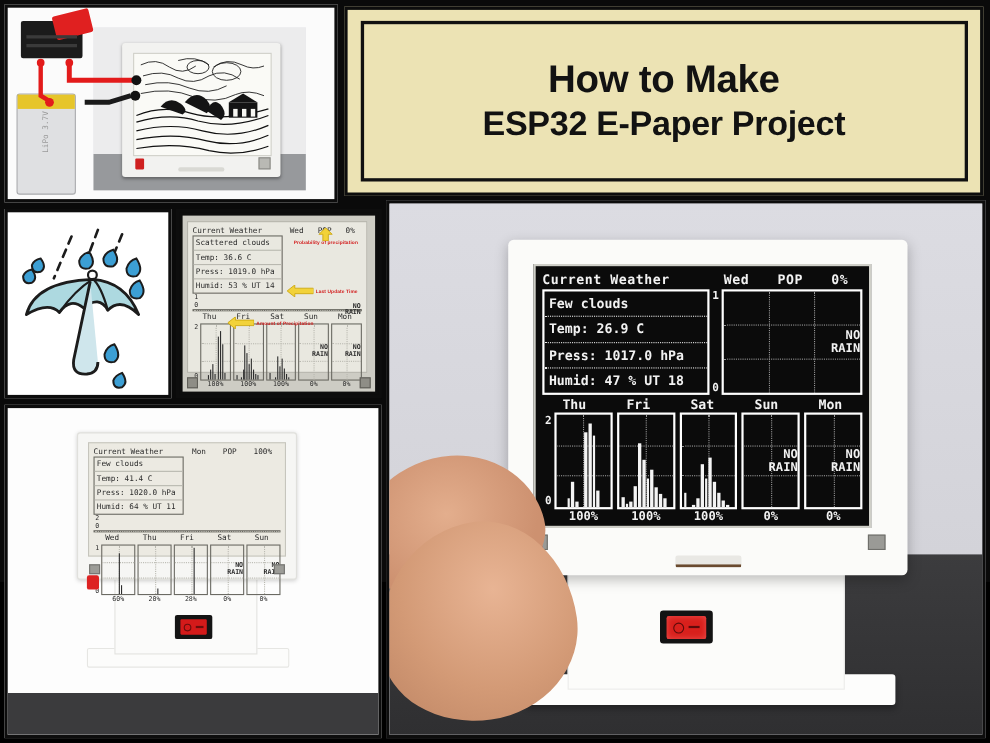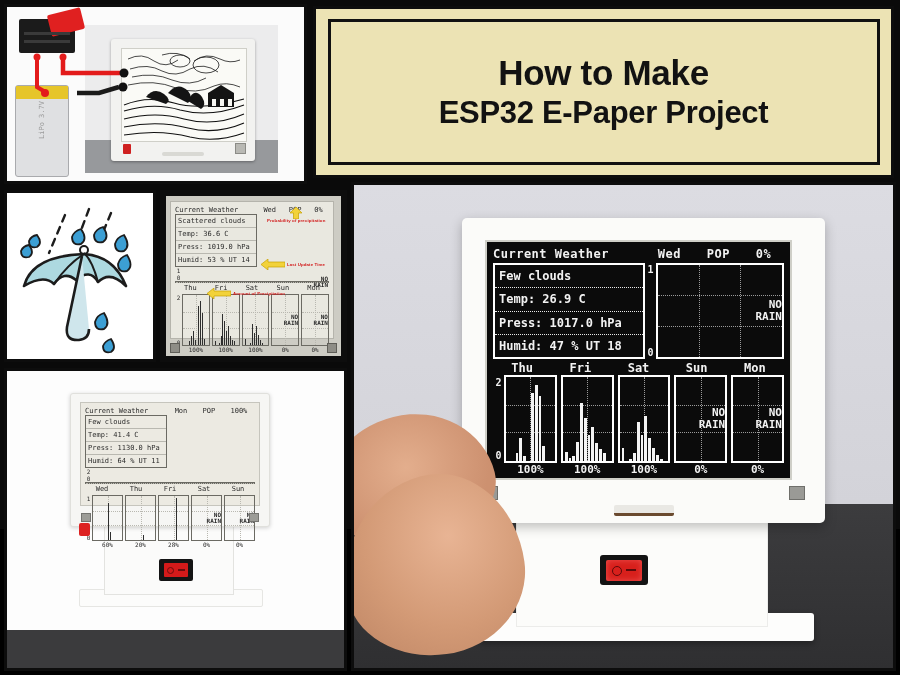--- a/index.html
+++ b/index.html
@@ -434,21 +434,21 @@
             <span class="tr">
               <span>Mon</span>
               <span>POP</span>
               <span>100%</span>
             </span>
           </div>
           <div class="midrow">
             <div class="curbox">
               <div>Few clouds</div>
               <div>Temp: 41.4 C</div>
-              <div>Press: 1130.0 hPa</div>
+              <div>Press: 1020.0 hPa</div>
               <div>Humid: 64 % UT 11</div>
             </div>
             <div class="axis">
               <span>2</span>
               <span>0</span>
             </div>
             <div class="todaybox">
                 <div class="gridv" style="left: 50%;"></div>
                 <div class="gridh" style="top: 33%;"></div>
                 <div class="gridh" style="top: 66%;"></div>

